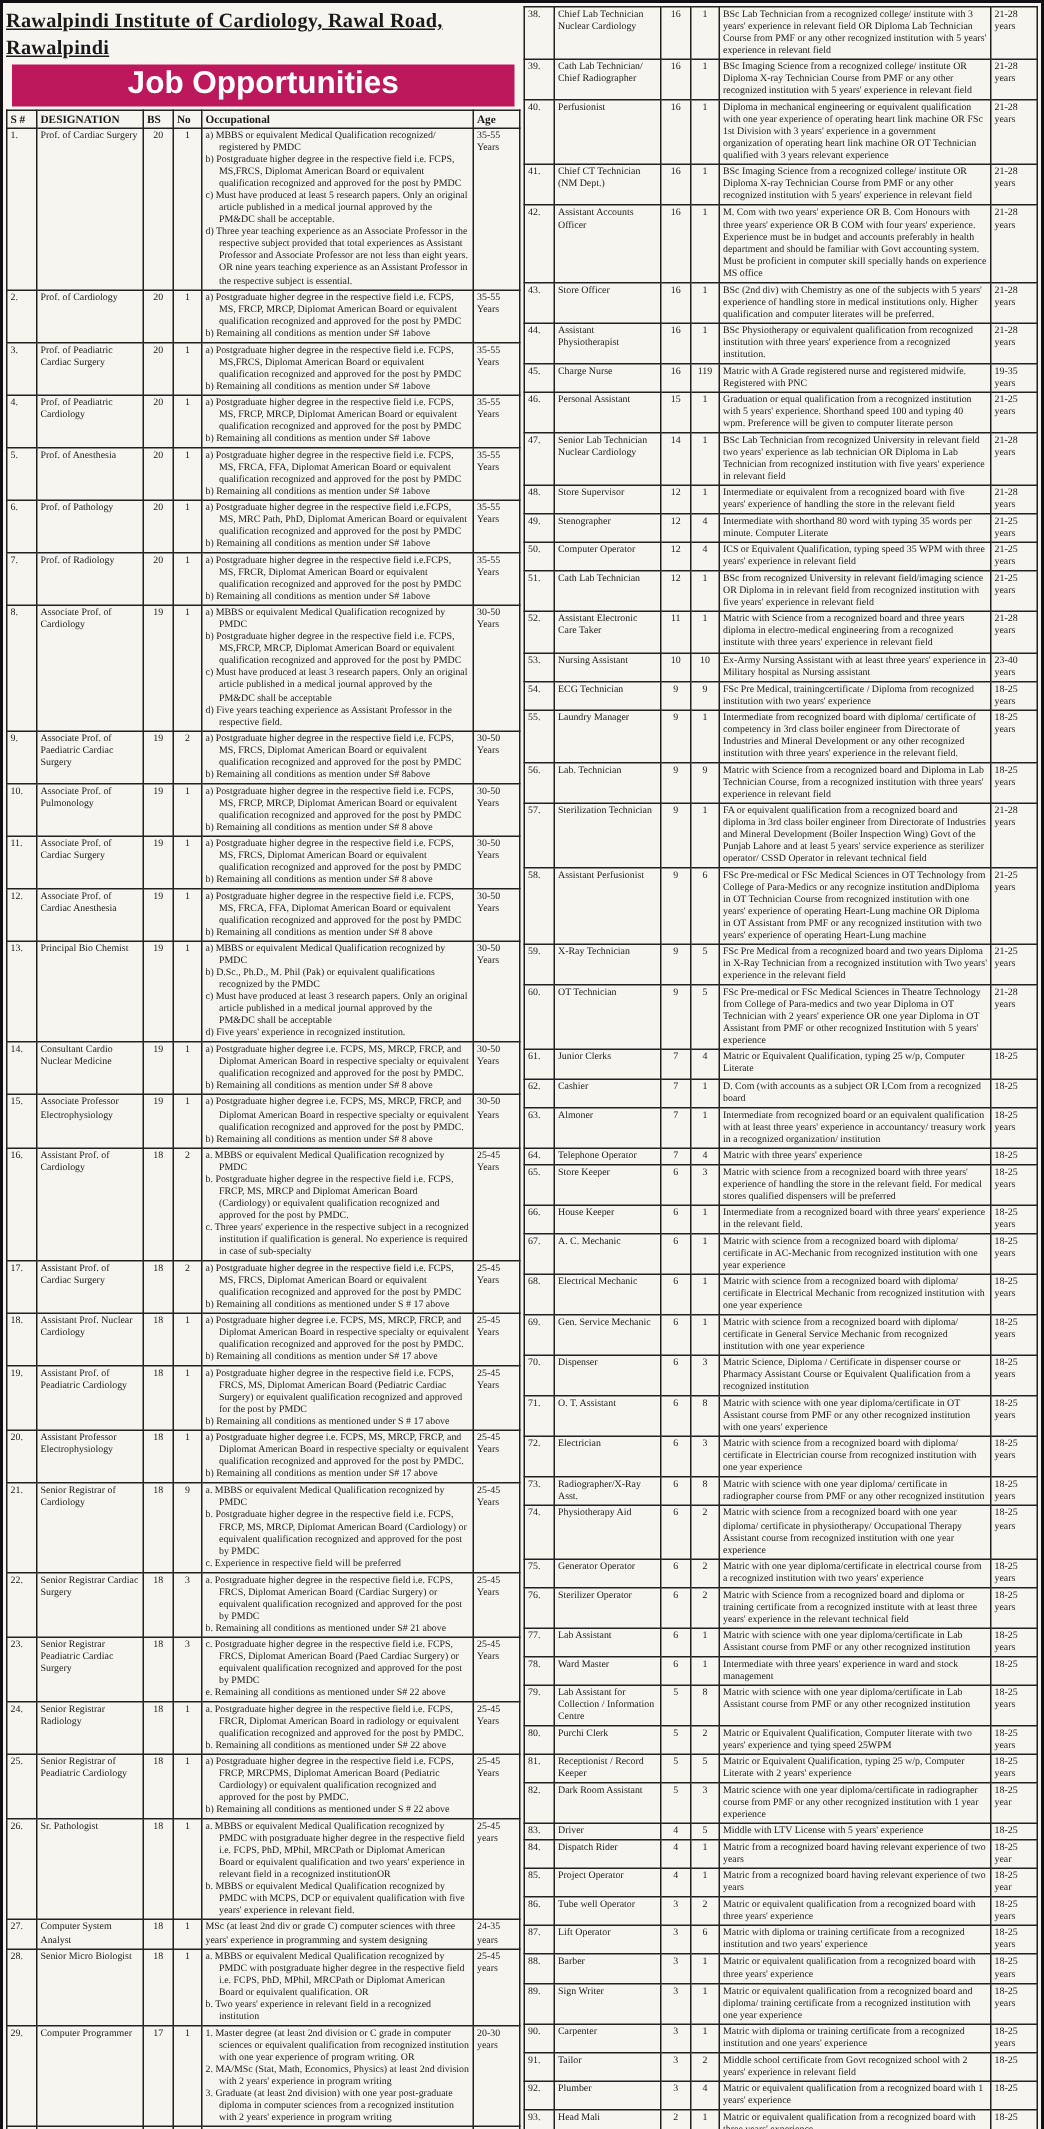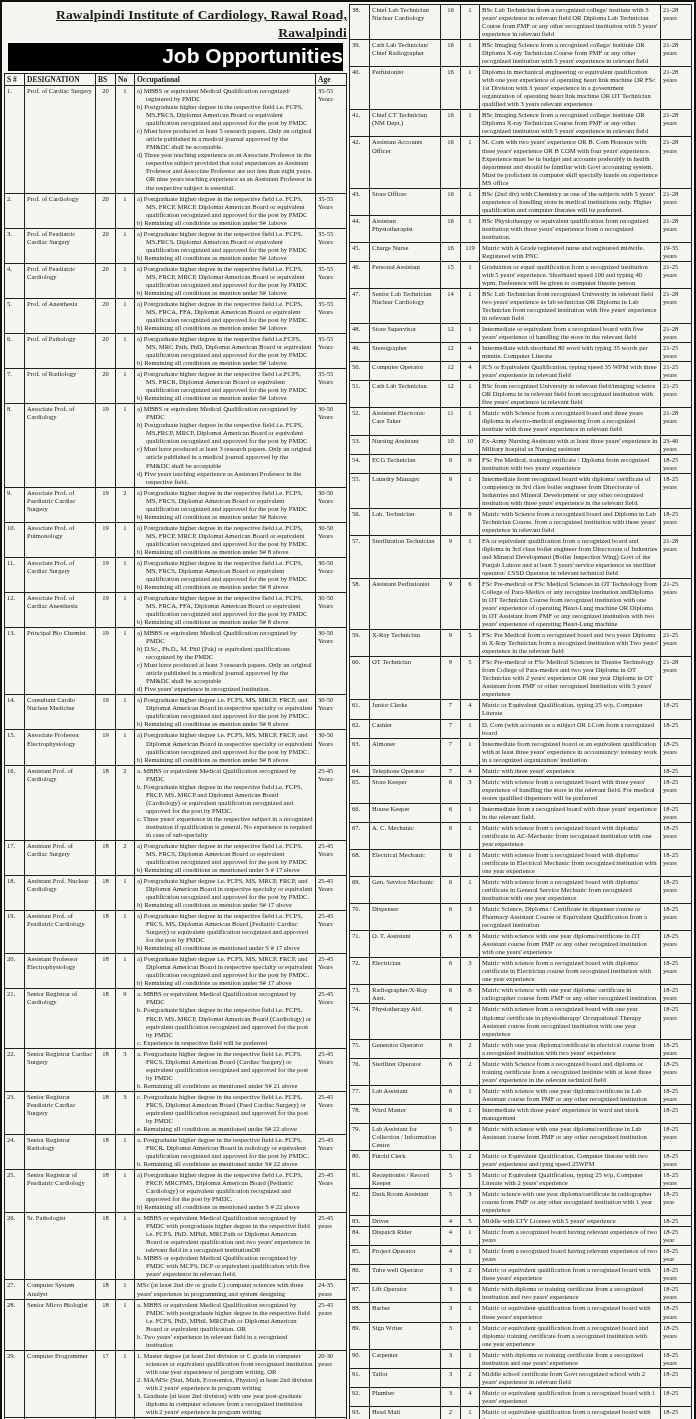--- a/index.html
+++ b/index.html
@@ -3,23 +3,23 @@
 <meta charset="utf-8">
 <style>
   html,body{margin:0;padding:0;background:#e8e6e0;}
   .page{width:696px;min-height:1419px;margin:0 auto;background:#f7f5ef;position:relative;
         font-family:"Liberation Serif", serif;color:#1a1a1a;box-sizing:border-box;
         border:2px solid #111;border-bottom:10px solid #111;}
   .cols{display:flex;align-items:stretch;}
   .col{box-sizing:border-box;}
   .col-left{width:348px;padding:2px 1px 2px 2px;}
   .col-right{width:348px;padding:2px 2px 2px 1px;}
-  .masthead{text-align:right;margin:1px 0 2px 0;}
+  .masthead{text-align:left;margin:1px 0 2px 0;}
   .masthead .title{font-size:13.5px;font-weight:bold;text-decoration:underline;letter-spacing:.2px;}
-  .banner{background:#000000;color:#fff;text-align:right;font-weight:bold;
+  .banner{background:#be185d;color:#fff;text-align:center;font-weight:bold;
           font-family:"Liberation Sans", sans-serif;font-size:21px;padding:1px 0 3px 0;margin:2px 4px 2px 4px;}
   table.jobs{border-collapse:collapse;width:100%;table-layout:fixed;}
   table.jobs td,table.jobs th{border:1px solid #222;vertical-align:top;
         font-size:6.6px;line-height:1.22;padding:1px 2px;word-wrap:break-word;}
   table.jobs th{font-size:7.5px;text-align:left;vertical-align:middle;}
   th.c-sn,td.c-sn{width:15px;}
   th.c-des,td.c-des{width:66px;}
   th.c-bs,td.c-bs{width:15px;text-align:center;}
   th.c-no,td.c-no{width:14px;text-align:center;}
   th.c-q,td.c-q{width:auto;}

